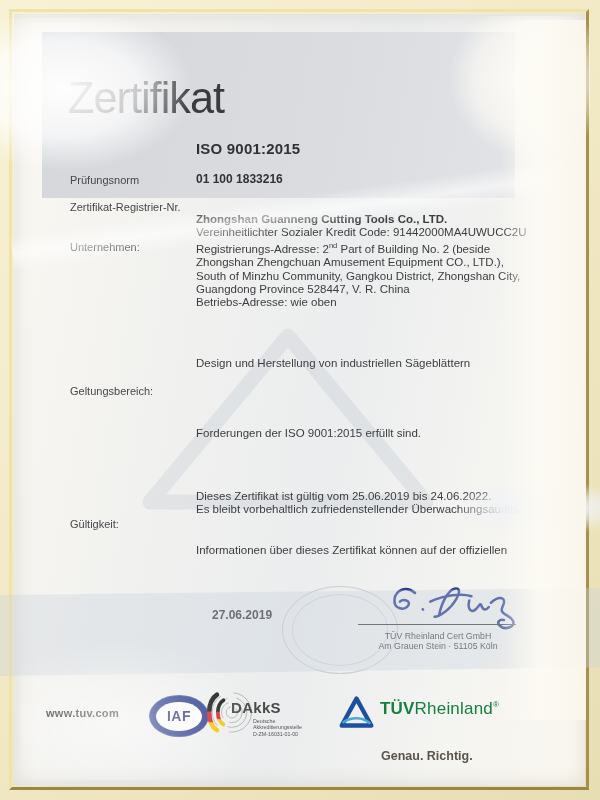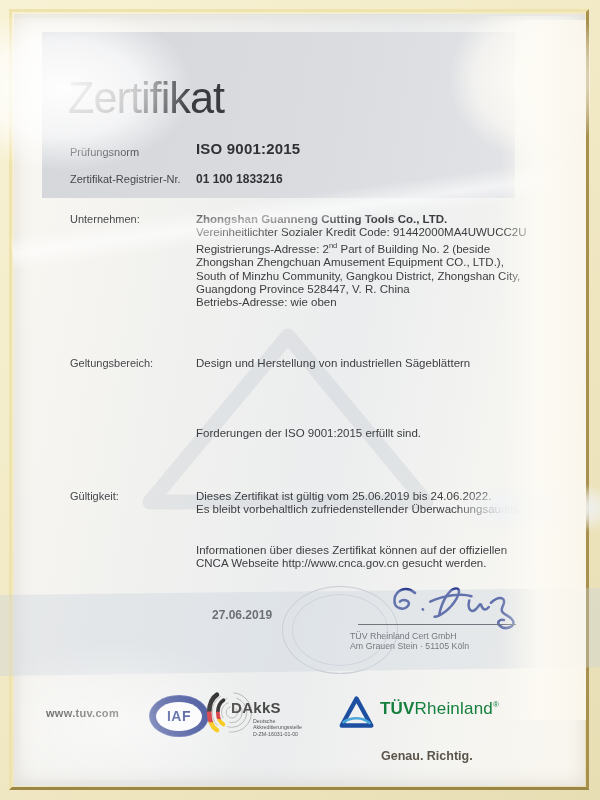--- a/index.html
+++ b/index.html
@@ -25,32 +25,32 @@
   
   #watermark-triangle { left: 138px; top: 328px; width: 300px; height: 182px; opacity: 0.55; }
   #seal-outer { left: 282px; top: 586px; width: 116px; height: 88px; border-radius: 50%;
                 border: 1px solid rgba(160,168,182,0.45); }
   #seal-inner { left: 292px; top: 594px; width: 96px; height: 72px; border-radius: 50%;
                 border: 1px solid rgba(160,168,182,0.32); }
 
   
   .title { left: 68px; top: 72px; font-size: 45px; letter-spacing: -1px; color: #3a3b3f;
            transform: scaleX(0.96); transform-origin: left; }
-  .label { left: 70px; font-size: 11px; color: #46474b; }
+  .label { left: 70px; font-size: 11px; color: #46474b; margin-top: 28px; }
   .val   { left: 196px; font-size: 11.5px; color: #3c3d41; }
   .bold  { font-weight: 700; }
   .block { line-height: 13.2px; }
   .iso   { top: 140px; font-size: 15px; font-weight: 700; letter-spacing: 0.2px; color: #303134; }
   .regno { top: 172px; font-size: 12px; font-weight: 700; color: #313236; }
   sup { font-size: 7.5px; }
 
   #date-text { left: 212px; top: 608px; font-size: 12px; font-weight: 600; color: #3a3b3f; }
   #sig-svg   { left: 378px; top: 580px; width: 150px; height: 52px; }
   #sig-line  { left: 358px; top: 624px; width: 158px; border-top: 1.5px solid #43444a; }
-  #issuer    { left: 350px; top: 631px; width: 176px; 
+  #issuer    { left: 350px; top: 631px; width: 176px; text-align: center;
                font-size: 8.8px; line-height: 10.4px; color: #47484c; }
 
   
   #tuvcom { left: 46px; top: 707px; font-size: 11px; font-weight: 600; letter-spacing: 0.3px; color: #3b3b3d; }
   #iaf { left: 150px; top: 696px; width: 58px; height: 40px; border-radius: 50%;
          background: #2c3e8e; display: flex; align-items: center; justify-content: center;
          box-shadow: 0 0 0 1px #4a5aa5; }
   #iaf-inner { width: 46px; height: 29px; border-radius: 50%; background: #fbfbfd;
                display: flex; align-items: center; justify-content: center; }
   #iaf-text { font-size: 14px; font-weight: 800; letter-spacing: 0.5px; color: #283a88; }
@@ -122,21 +122,20 @@
 </div>
 
 <div class="abs label" style="top:490px">Gültigkeit:</div>
 <div class="abs val block" style="top:490px">
   <div>Dieses Zertifikat ist gültig vom 25.06.2019 bis 24.06.2022.</div>
   <div>Es bleibt vorbehaltlich zufriedenstellender Überwachungsaudits</div>
 </div>
 
 <div class="abs val block" style="top:544px">
   <div>Informationen über dieses Zertifikat können auf der offiziellen</div>
-  <div>CNCA Webseite http://www.cnca.gov.cn gesucht werden.</div>
 </div>
 
 <div class="abs" id="date-text">27.06.2019</div>
 
 <svg class="abs" id="sig-svg" viewBox="0 0 130 48">
   <g fill="none" stroke="#2c3f92" stroke-width="2.3" stroke-linecap="round">
     <path d="M30,12 C22,5 12,9 11,18 C10,27 21,29 24,23 C26,19 19,17 16,20"></path>
     <path d="M37,27 l0.4,0.4"></path>
     <path d="M52,33 C55,18 63,6 69,8 C74,10 66,23 58,29 C54,32 50,34 48,34"></path>
     <path d="M44,20 C57,14 73,12 82,15"></path>

